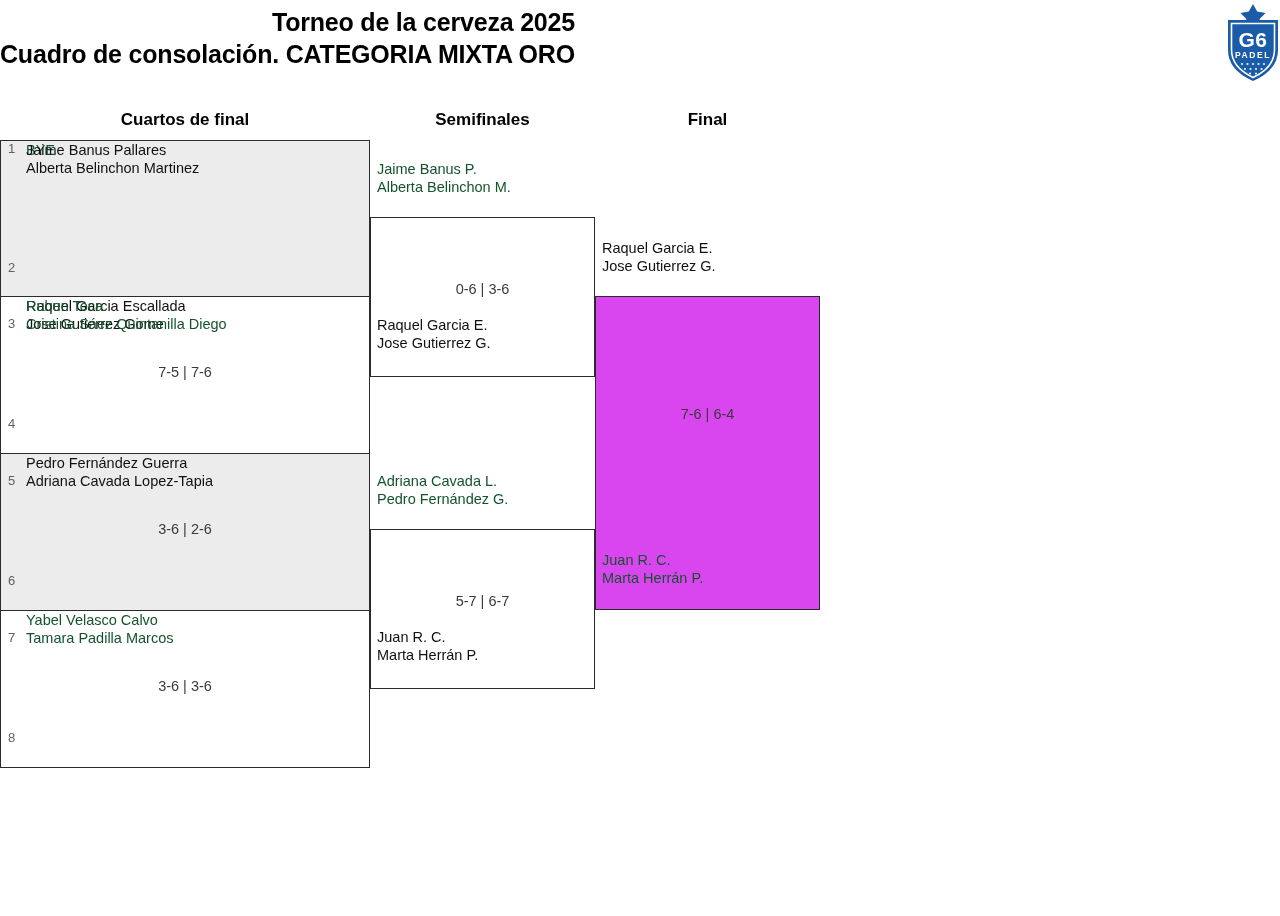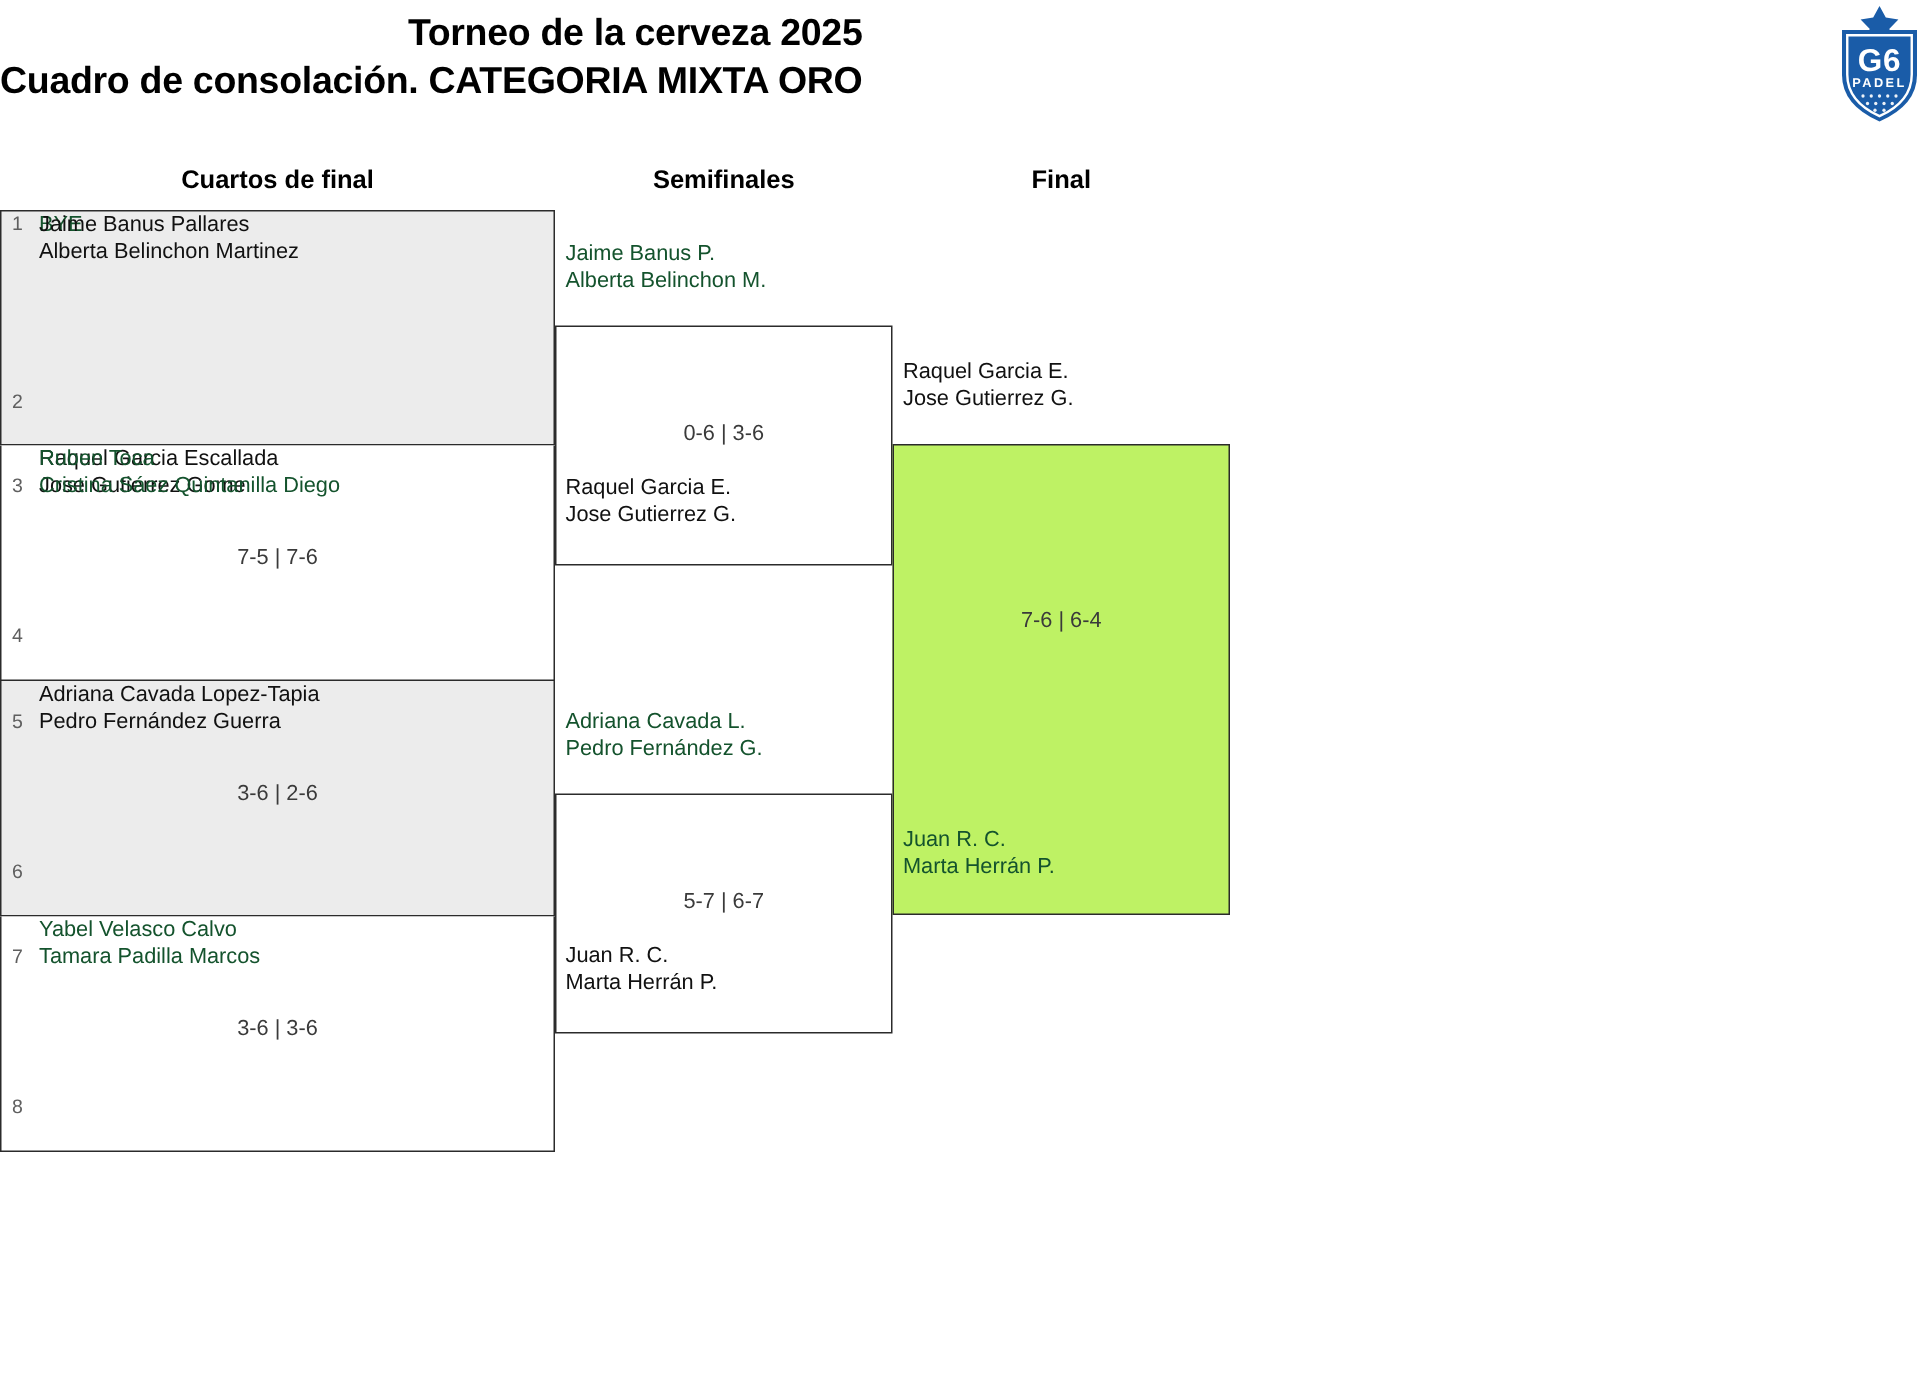--- a/index.html
+++ b/index.html
@@ -70,21 +70,21 @@
   }
   .sf-team .ln{display:block;white-space:nowrap;}
   #sf1-top{top:160px;}
   #sf1-bot{top:316px;}
   #sf2-top{top:472px;}
   #sf2-bot{top:628px;}
 
   
   .f-box{
     position:absolute;left:595px;top:296px;width:225px;height:314px;
-    border:1px solid #2b2b2b;box-sizing:border-box;background:#bef264;
+    border:1px solid #2b2b2b;box-sizing:border-box;background:#d946ef;
   }
   .f-score{top:109px;}
 
   .f-team{
     position:absolute;left:602px;width:218px;font-size:14.5px;line-height:18px;
   }
   .f-team .ln{display:block;white-space:nowrap;}
   #f-top{top:239px;}
   #f-bot{top:551px;}
 </style>
@@ -152,22 +152,22 @@
         <span class="ln">Ruben Toca</span>
         <span class="ln">Cristina Sáez Quintanilla Diego</span>
       </div>
       <div class="score qf-score">7-5 | 7-6</div>
     </div>
 
     <div class="qf-block shaded">
       <div class="seed" style="top:19px">5</div>
       <div class="seed" style="top:119px">6</div>
       <div class="team qf-bot winner">
+        <span class="ln">Pedro Fernández Guerra</span>
         <span class="ln">Adriana Cavada Lopez-Tapia</span>
-        <span class="ln">Pedro Fernández Guerra</span>
       </div>
       <div class="score qf-score">3-6 | 2-6</div>
     </div>
 
     <div class="qf-block plain">
       <div class="seed" style="top:19px">7</div>
       <div class="team qf-top loser">
         <span class="ln">Yabel Velasco Calvo</span>
         <span class="ln">Tamara Padilla Marcos</span>
       </div>

